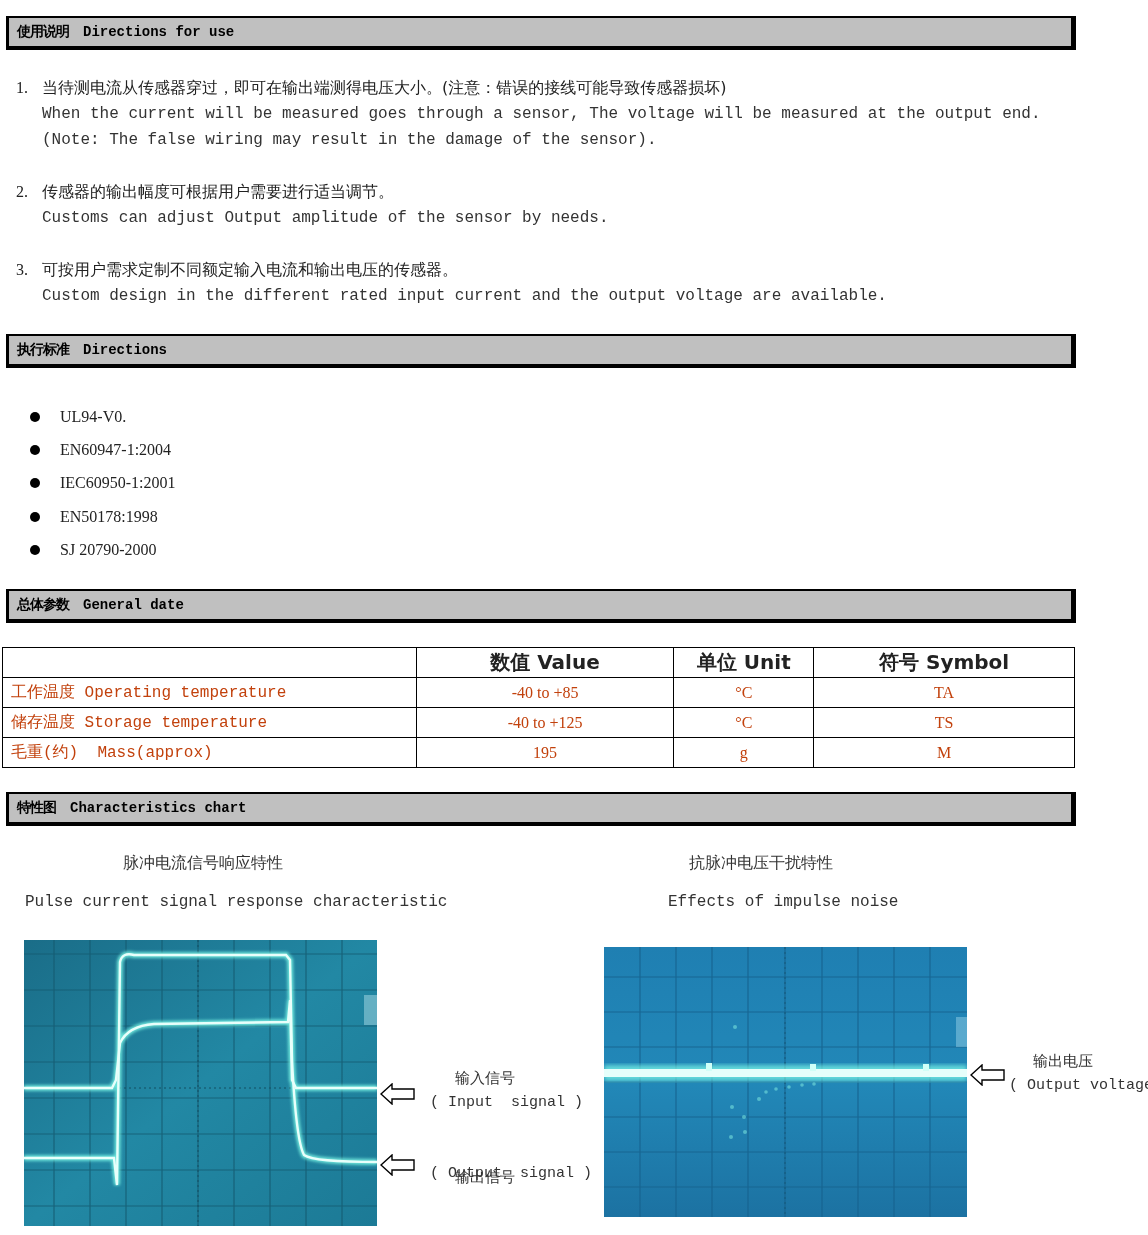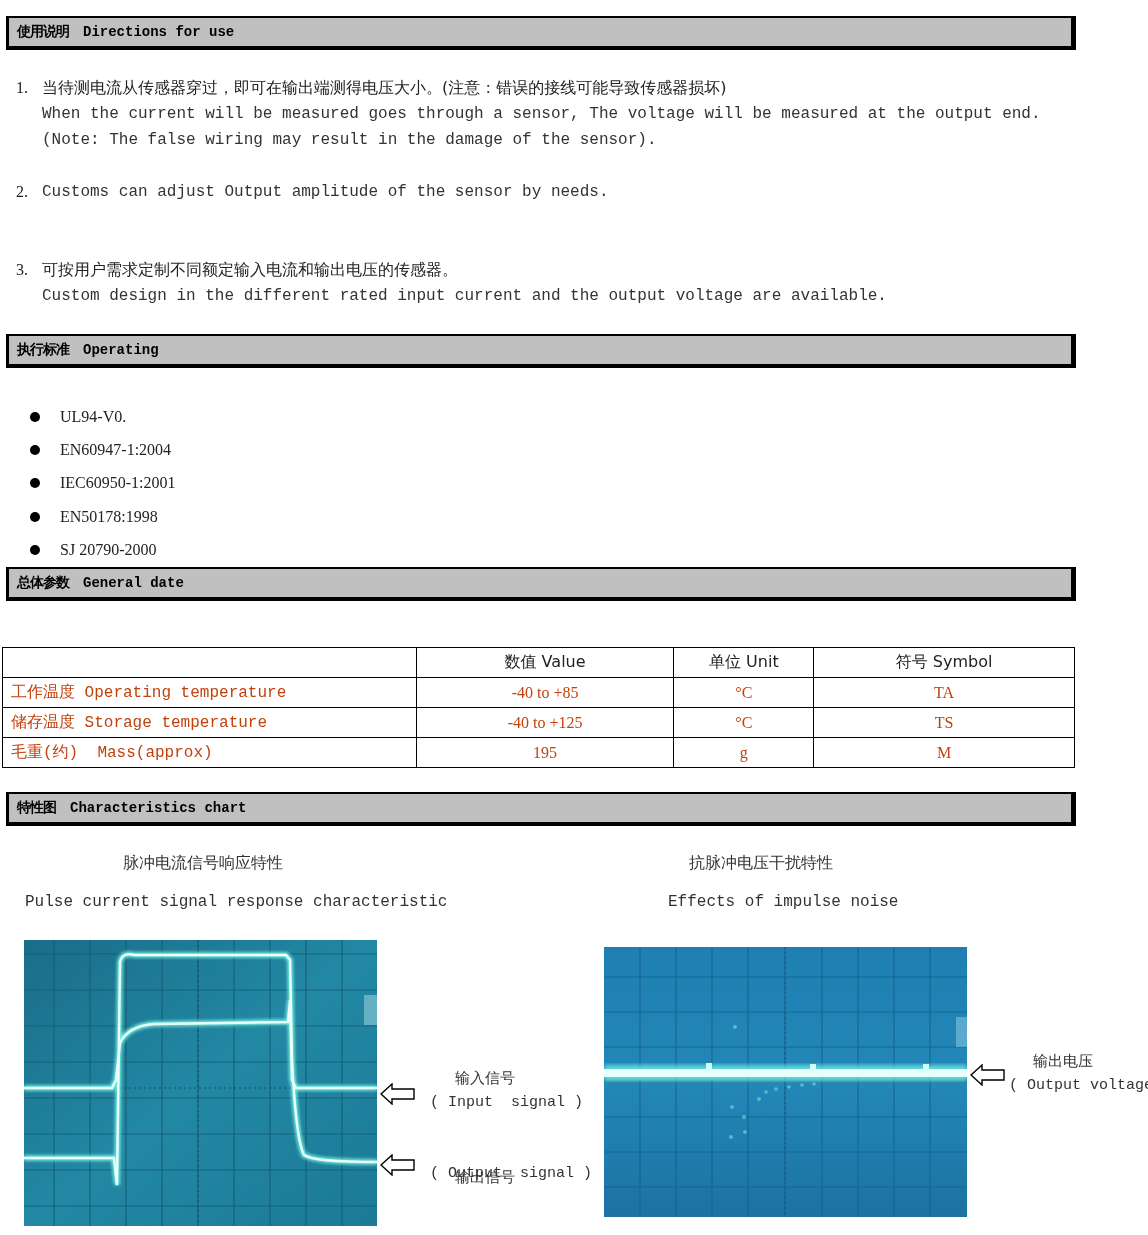--- a/index.html
+++ b/index.html
@@ -28,21 +28,21 @@
 
   .std-list { position: absolute; left: 30px; top: 400px; margin: 0; padding: 0; list-style: none; }
   .std-list li { height: 33.4px; display: flex; align-items: center; font-size: 16px; font-family: "Liberation Serif", serif; color: #222; }
   .std-list .dot { width: 10px; height: 10px; border-radius: 50%; background: #000; margin-right: 20px; }
 
   table.gen {
     position: absolute; left: 2px; top: 647px; width: 1073px;
     border-collapse: collapse; font-size: 16px;
   }
   table.gen td, table.gen th { border: 1.5px solid #000; height: 29px; padding: 0 8px; }
-  table.gen th { font-weight: normal; font-family: "DejaVu Sans", sans-serif; font-size: 16px; text-align: center; }
+  table.gen th { font-weight: bold; font-family: "DejaVu Sans", sans-serif; font-size: 20px; text-align: center; }
   table.gen td { font-family: "Liberation Mono", monospace; color: #c2410c; }
   table.gen td.c { text-align: center; font-family: "Liberation Serif", serif; }
   table.gen td.name { text-align: left; }
 
   .caption { position: absolute; font-size: 16px; color: #333; white-space: nowrap; }
   .caption.zh { font-family: "DejaVu Sans", sans-serif; }
   .caption.en { font-family: "Liberation Mono", monospace; }
 
   .scope { position: absolute; overflow: hidden; }
   .scope svg { display: block; }
@@ -65,35 +65,36 @@
   <div class="txt">
     <div class="zh">当待测电流从传感器穿过，即可在输出端测得电压大小。(注意：错误的接线可能导致传感器损坏)</div>
     <div class="en">When the current will be measured goes through a sensor, The voltage will be measured at the output end.</div>
     <div class="en">(Note: The false wiring may result in the damage of the sensor).</div>
   </div>
 </div>
 
 <div class="item" style="top:179px;">
   <span class="num">2.</span>
   <div class="txt">
+    <div class="zh">传感器的输出幅度可根据用户需要进行适当调节。</div>
     <div class="en">Customs can adjust Output amplitude of the sensor by needs.</div>
   </div>
 </div>
 
 <div class="item" style="top:257px;">
   <span class="num">3.</span>
   <div class="txt">
     <div class="zh">可按用户需求定制不同额定输入电流和输出电压的传感器。</div>
     <div class="en">Custom design in the different rated input current and the output voltage are available.</div>
   </div>
 </div>
 
 <div class="sec-bar" style="top:334px;">
   <span class="zh">执行标准</span>
-  <span class="en">Operating</span>
+  <span class="en">Directions</span>
 </div>
 
 <ul class="std-list">
   <li>
       <span class="dot"></span>
       <span>UL94-V0.</span>
     </li>
   <li>
       <span class="dot"></span>
       <span>EN60947-1:2004</span>
@@ -105,21 +106,21 @@
   <li>
       <span class="dot"></span>
       <span>EN50178:1998</span>
     </li>
   <li>
       <span class="dot"></span>
       <span>SJ 20790-2000</span>
     </li>
 </ul>
 
-<div class="sec-bar" style="top:567px;">
+<div class="sec-bar" style="top:589px;">
   <span class="zh">总体参数</span>
   <span class="en">General date</span>
 </div>
 
 <table class="gen">
   <colgroup>
     <col style="width:414px">
       <col style="width:258px">
       <col style="width:140px">
       <col style="width:261px">

